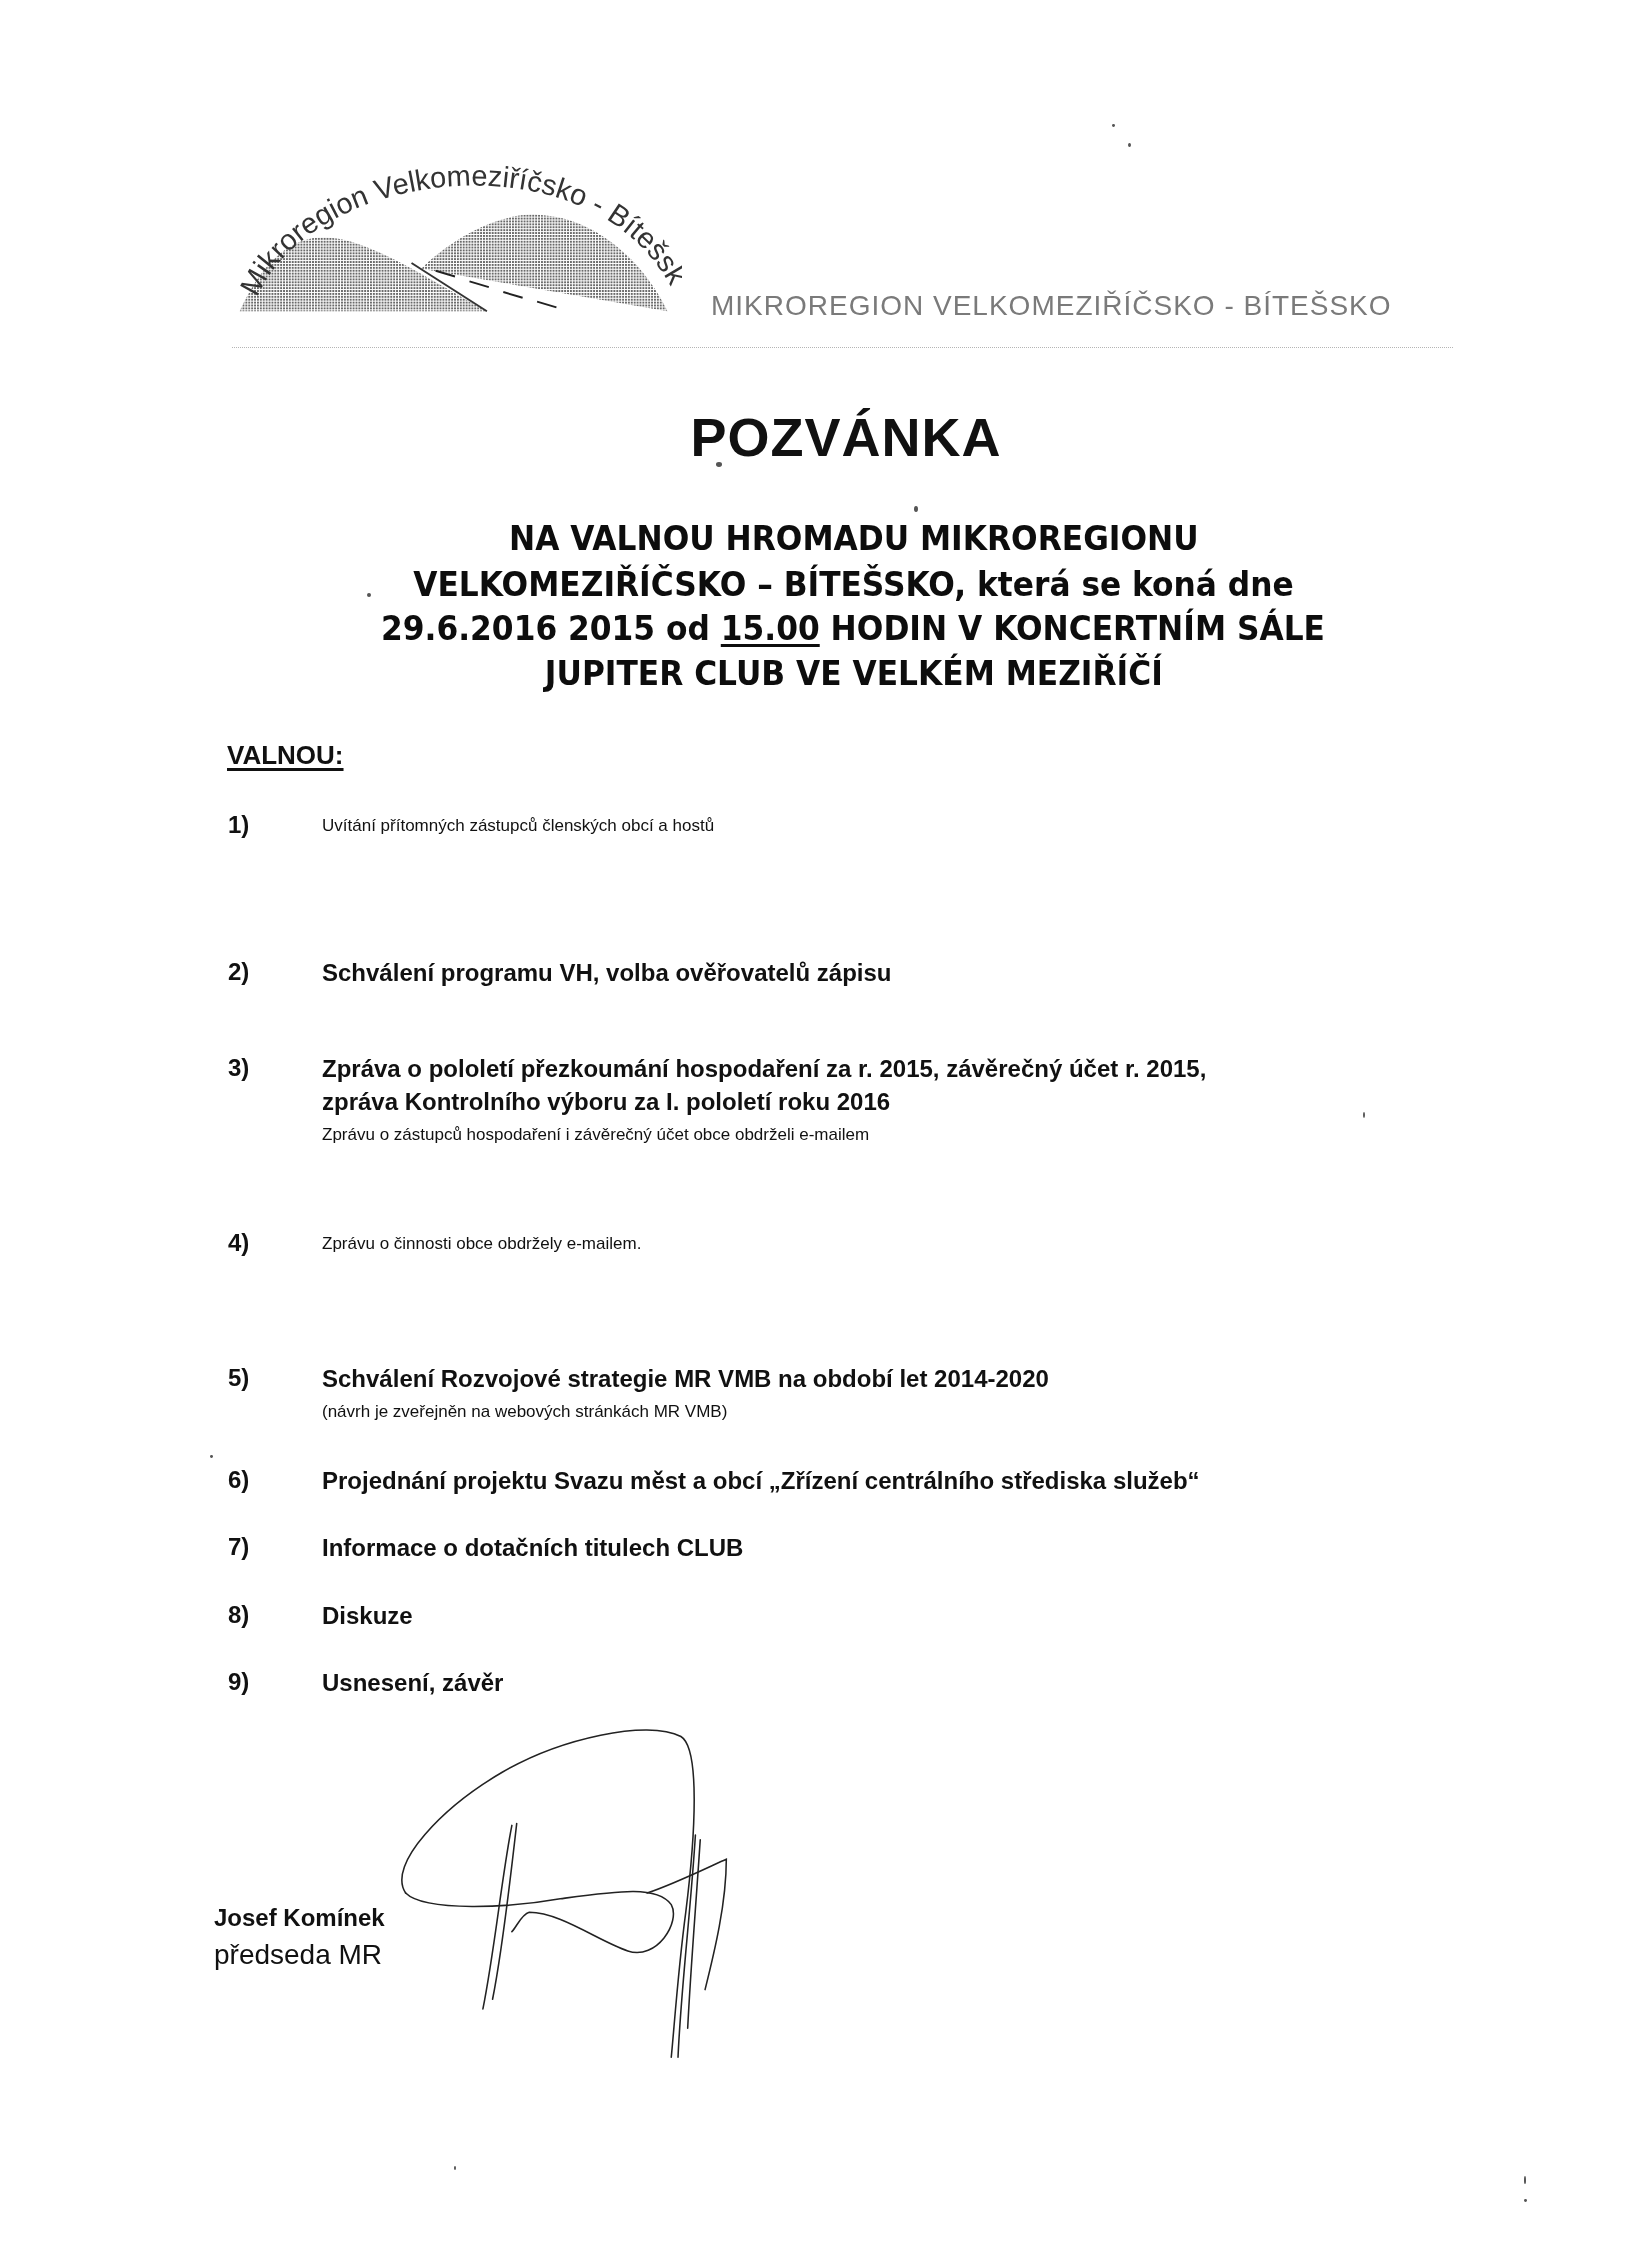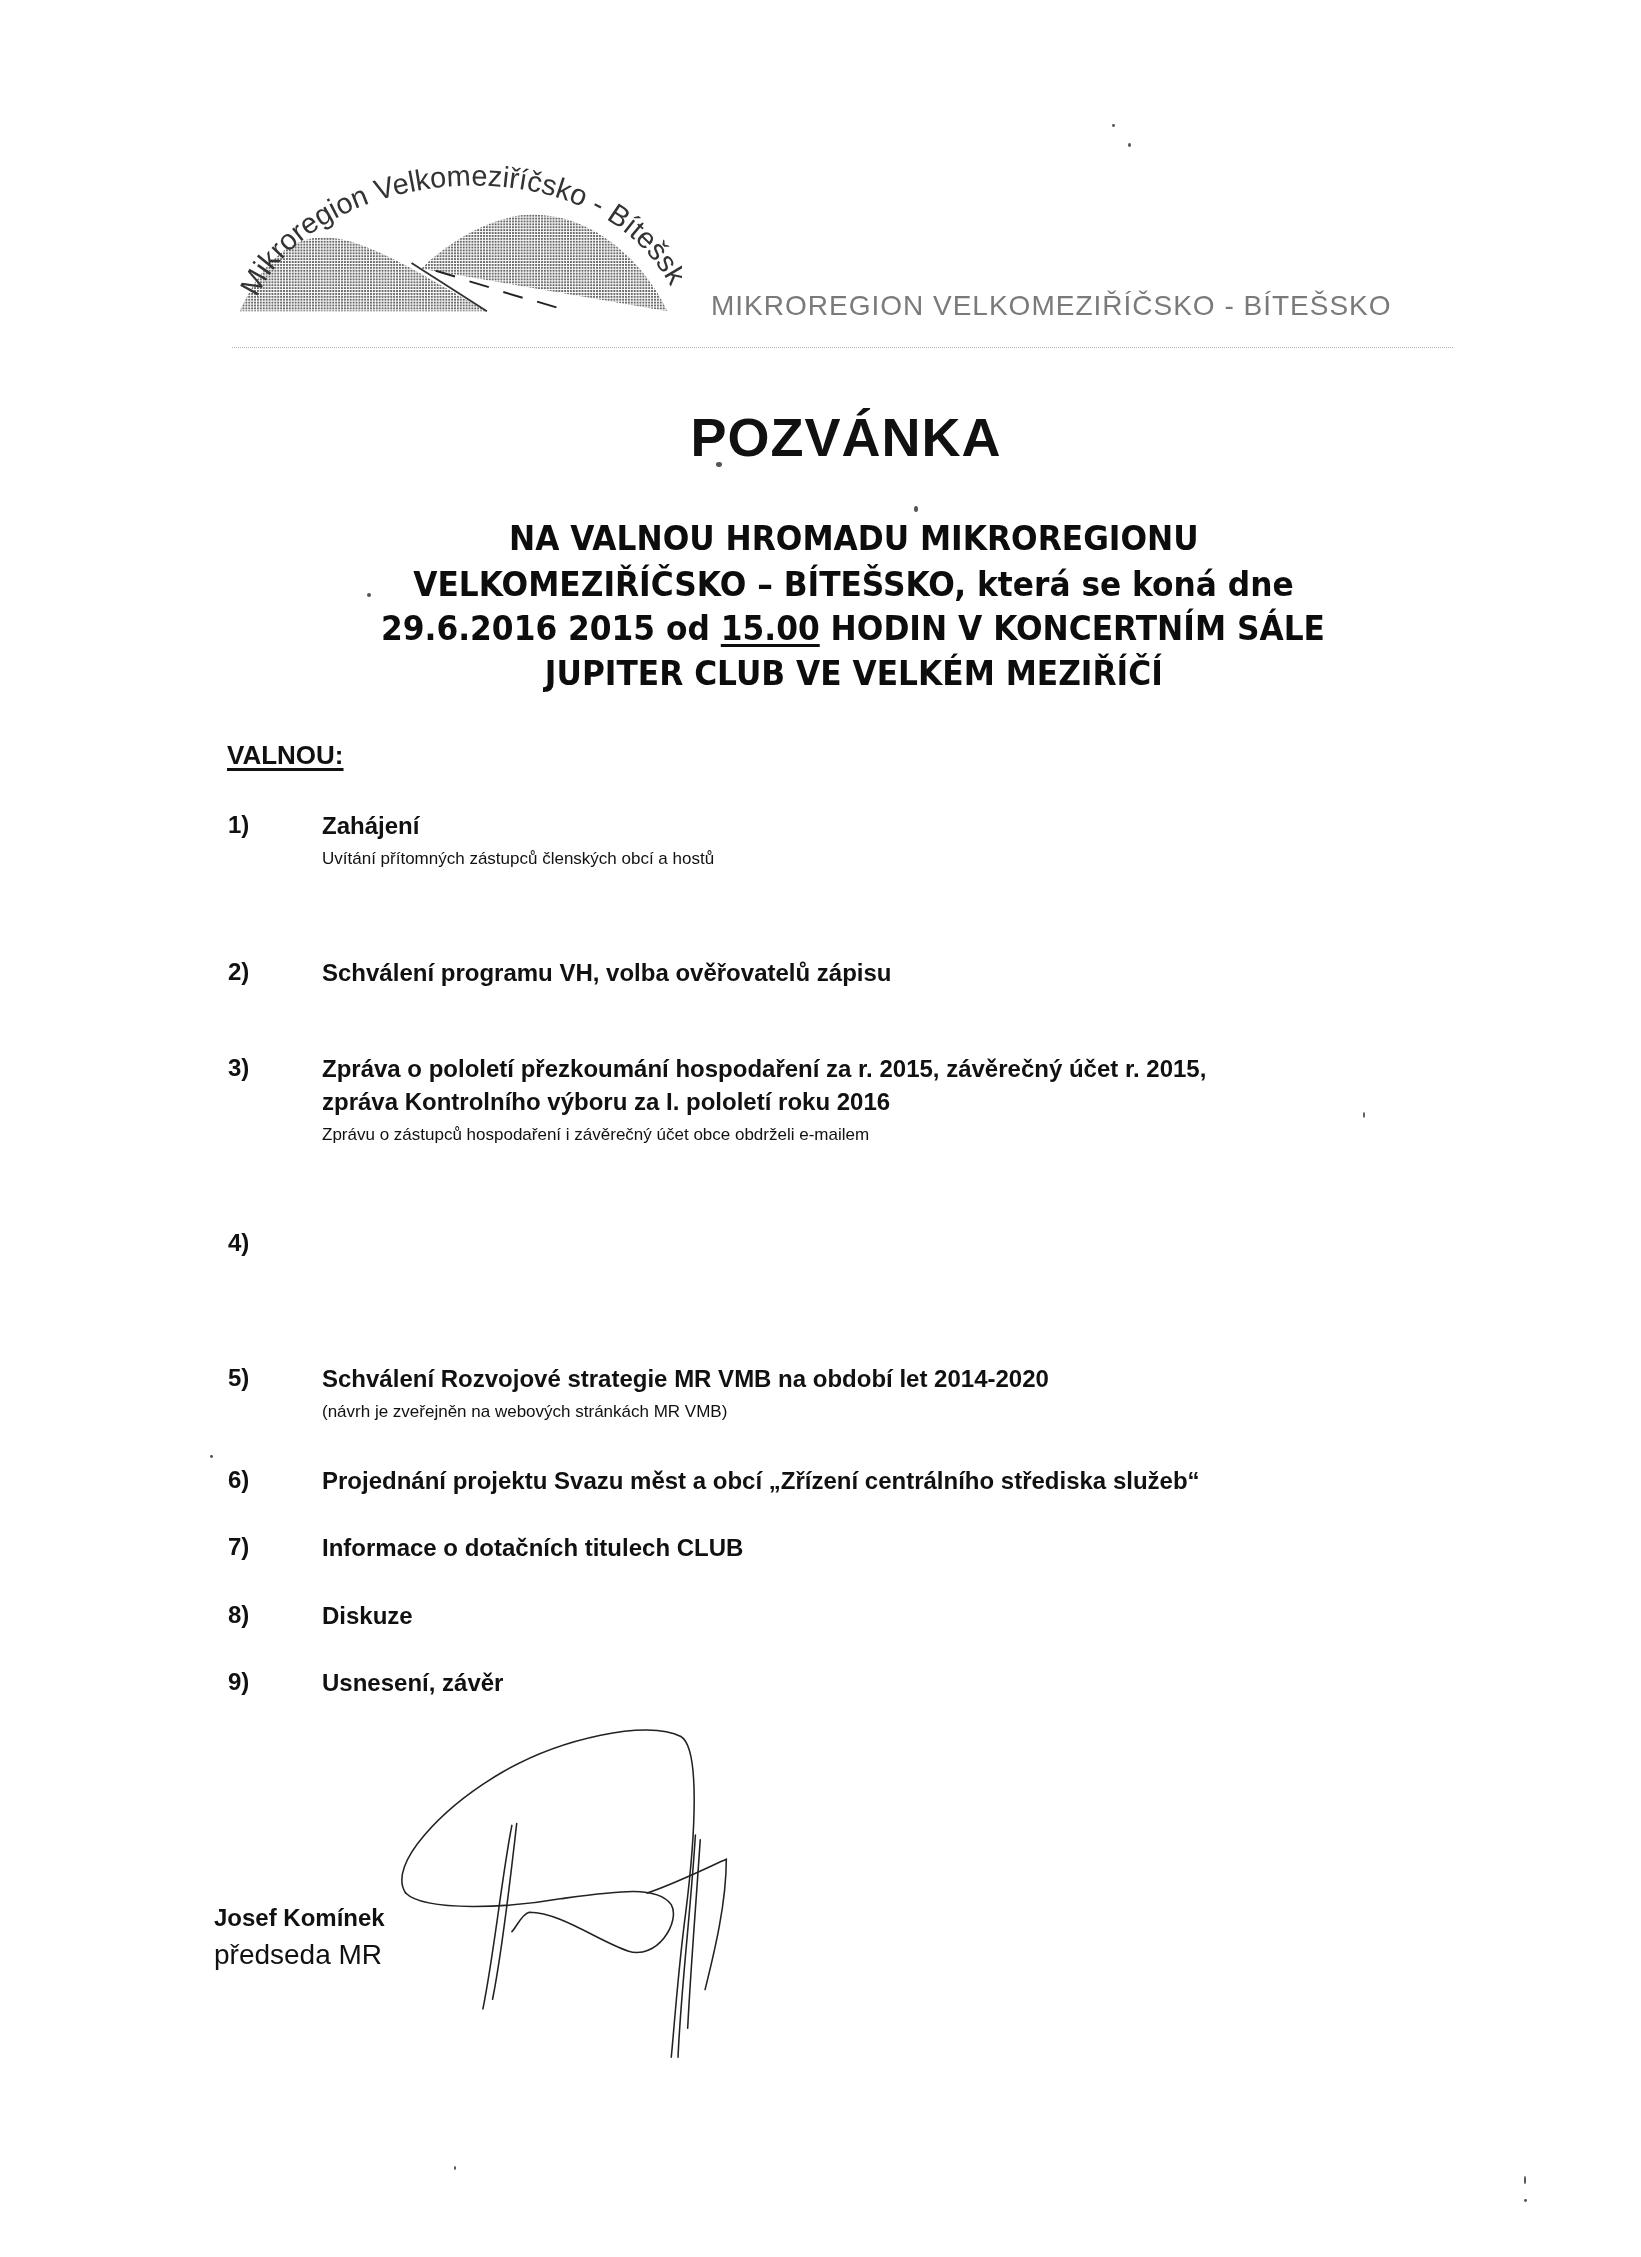--- a/index.html
+++ b/index.html
@@ -70,41 +70,41 @@
 <div class="abs heading h2"><span class="inner">VELKOMEZIŘÍČSKO – BÍTEŠSKO, která se koná dne</span></div>
 <div class="abs heading h3"><span class="inner"><span>29.6.2016 2015 od </span><span class="u">15.00</span><span> HODIN V KONCERTNÍM SÁLE</span></span></div>
 <div class="abs heading h4"><span class="inner">JUPITER CLUB VE VELKÉM MEZIŘÍČÍ</span></div>
 
 <div class="abs program-label">VALNOU:</div>
 
 <div>
   <div>
     <div class="num" style="top:811px">1)</div>
     <div class="item-text" style="top:809px">
-      <span class="b">Zahájení</span>
       <span class="r">Uvítání přítomných zástupců členských obcí a hostů</span>
     </div>
   </div>
   <div>
     <div class="num" style="top:958px">2)</div>
     <div class="item-text" style="top:956px">
       <span class="b">Schválení programu VH, volba ověřovatelů zápisu</span>
     </div>
   </div>
   <div>
     <div class="num" style="top:1054px">3)</div>
     <div class="item-text" style="top:1052px">
       <span class="b">Zpráva o pololetí přezkoumání hospodaření za r. 2015, závěrečný účet r. 2015,</span>
       <span class="b">zpráva Kontrolního výboru za I. pololetí roku 2016</span>
       <span class="r">Zprávu o zástupců hospodaření i závěrečný účet obce obdrželi e-mailem</span>
     </div>
   </div>
   <div>
     <div class="num" style="top:1229px">4)</div>
     <div class="item-text" style="top:1227px">
+      <span class="r">Zprávu o činnosti obce obdržely e-mailem.</span>
     </div>
   </div>
   <div>
     <div class="num" style="top:1364px">5)</div>
     <div class="item-text" style="top:1362px">
       <span class="b">Schválení Rozvojové strategie MR VMB na období let 2014-2020</span>
       <span class="r">(návrh je zveřejněn  na webových stránkách MR VMB)</span>
     </div>
   </div>
   <div>

